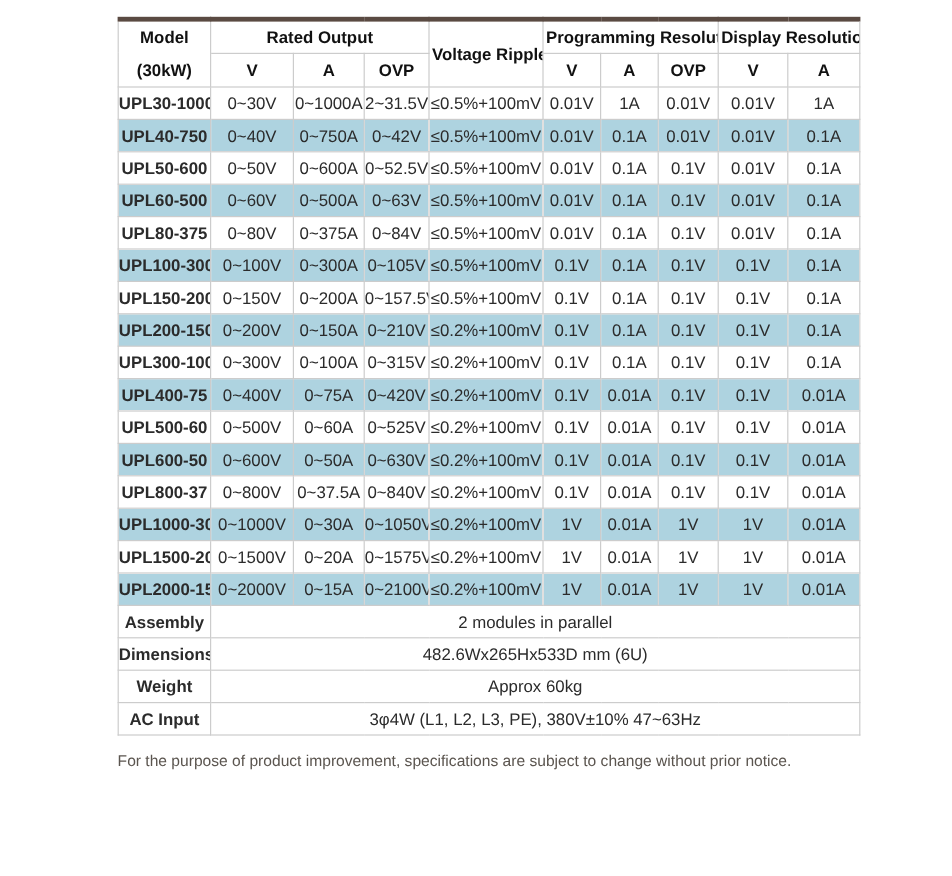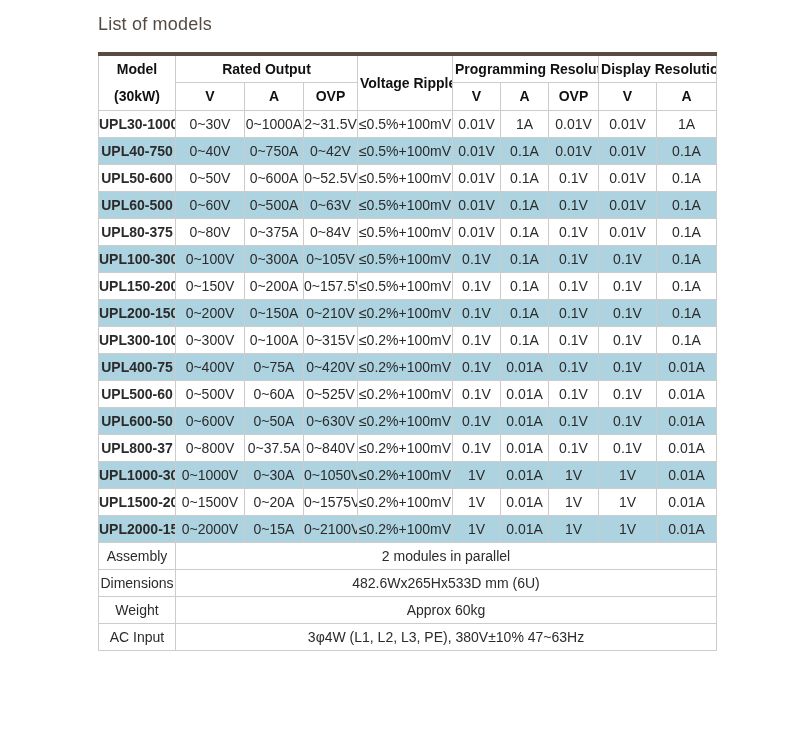--- a/index.html
+++ b/index.html
@@ -46,39 +46,38 @@
   td.model-cell {
     font-weight: bold;
     text-align: left;
     padding-left: 9px;
     color: #111111;
     margin-top: 10px;
   }
   td.left-cell { text-align: left; padding-left: 10px; margin-top: 46px; }
   tr.stripe td { background: var(--stripe); }
   td.info-label {
-    font-weight: normal;
+    font-weight: bold;
     text-align: left;
     padding-left: 9px;
     color: #111111;
     margin-top: 28px;
   }
   td.info-value { text-align: left; padding-left: 12px; }
   .footnote {
     margin: 13px 0 0 0;
     font-size: 13px;
     color: #5b554f;
   }
 </style>
 </head>
 <body>
 
 <div class="page">
 
-  <h2 class="title">List of models</h2>
 
   <table class="models-table">
     <colgroup>
       <col style="width:77px">
         <col style="width:69px">
         <col style="width:59px">
       <col style="width:54px">
         <col style="width:95px">
         <col style="width:48px">
       <col style="width:48px">
@@ -315,14 +314,15 @@
           <td class="info-label">Weight</td>
           <td class="info-value" colspan="9">Approx 60kg</td>
         </tr>
         <tr>
           <td class="info-label">AC Input</td>
           <td class="info-value" colspan="9">3φ4W (L1, L2, L3, PE), 380V±10% 47~63Hz</td>
         </tr>
       </tbody>
   </table>
 
+  <p class="footnote">For the purpose of product improvement, specifications are subject to change without prior notice.</p>
 
 </div>
 
 </body></html>

